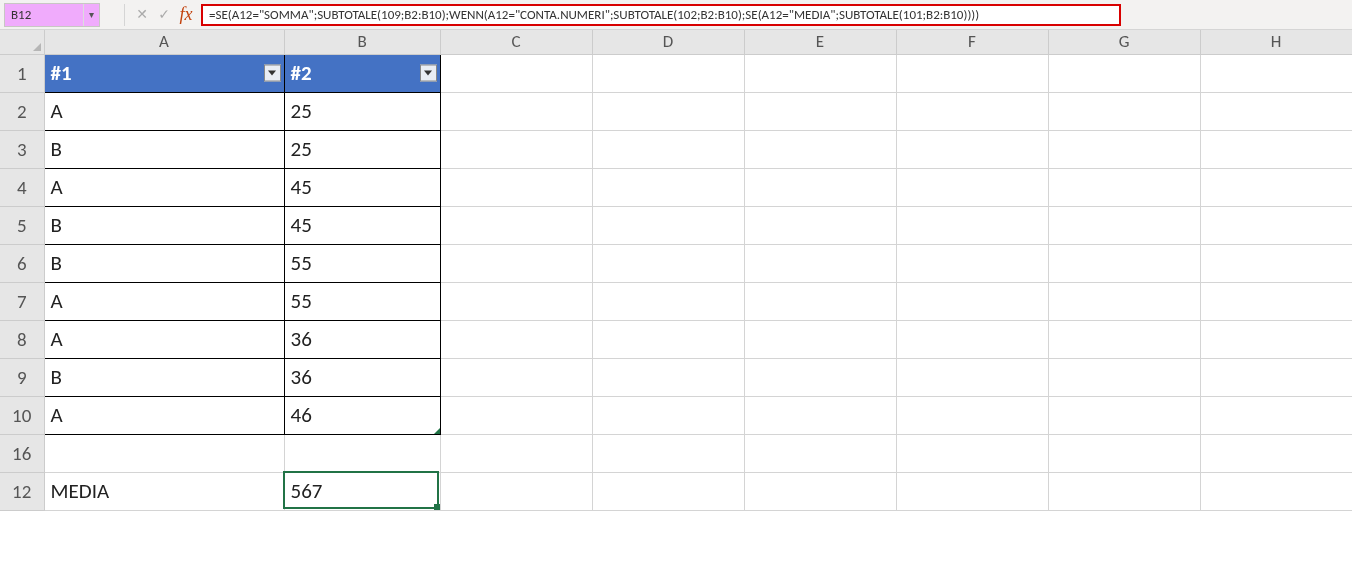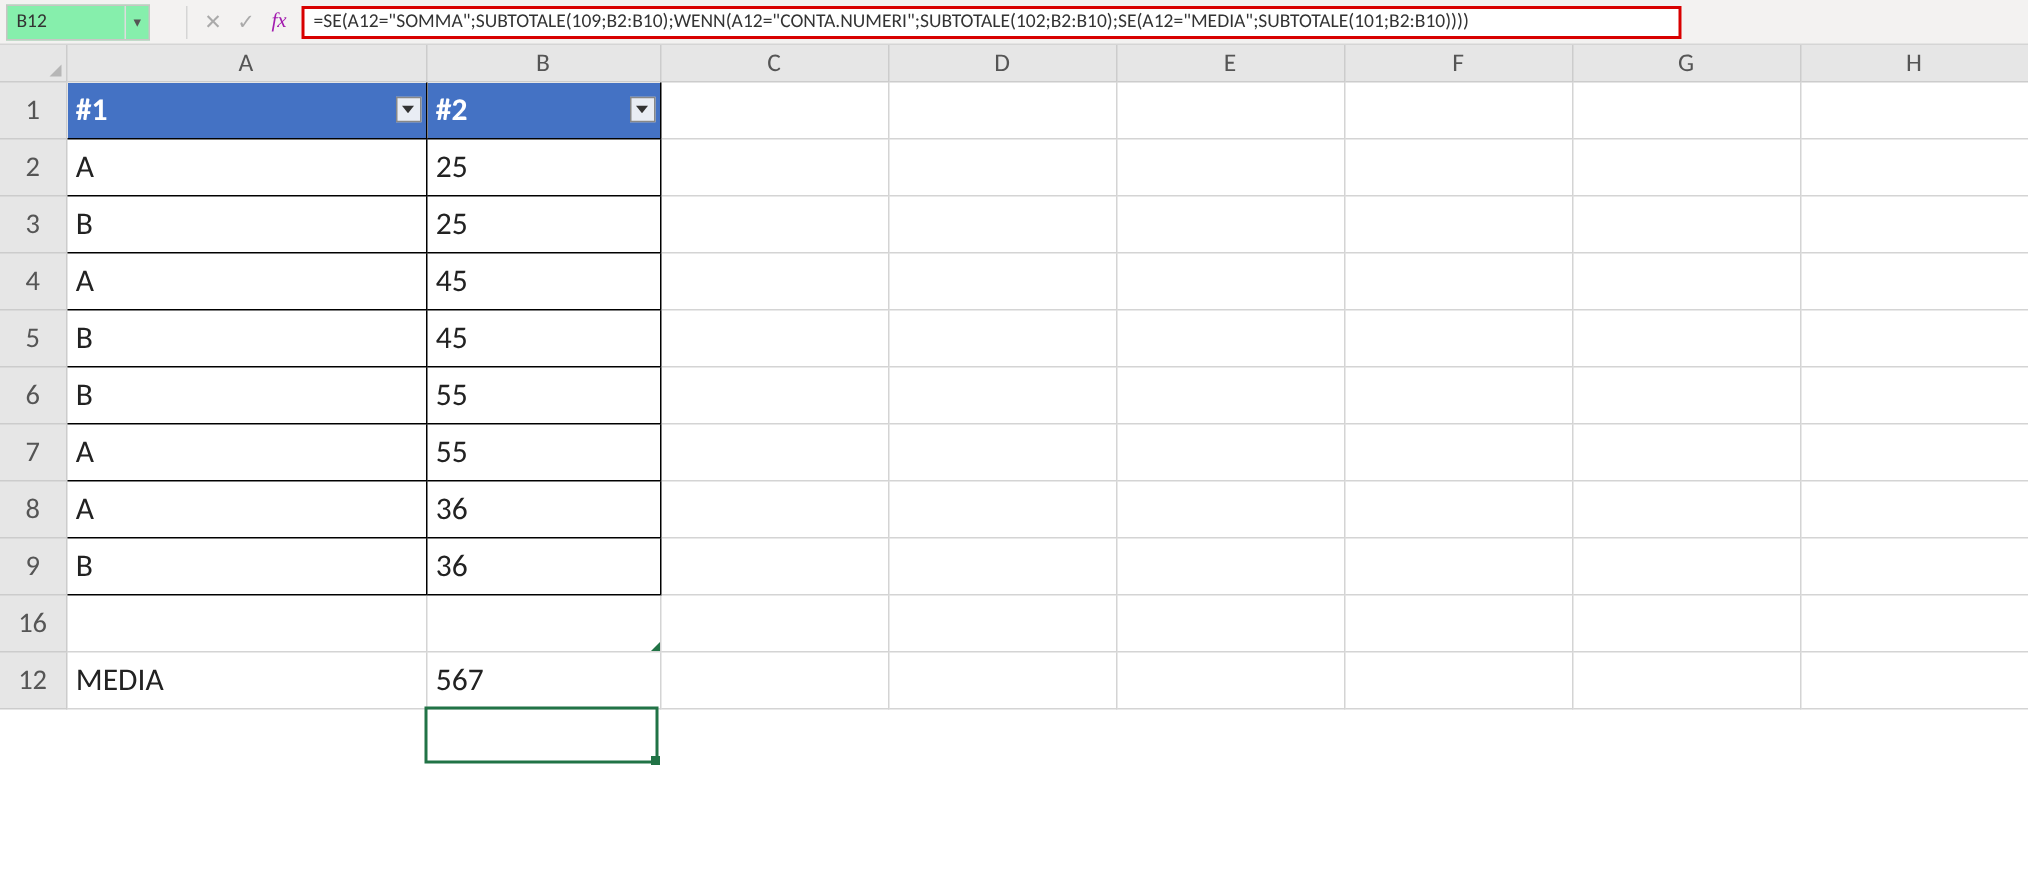--- a/index.html
+++ b/index.html
@@ -19,21 +19,21 @@
     align-items: center;
     height: 30px;
     border-bottom: 1px solid #d5d5d5;
     background: #f3f2f1;
     padding: 2px 4px;
   }
   .name-box-wrap {
     display: flex;
     align-items: center;
     border: 1px solid #c8c6c4;
-    background: #86efac;
+    background: #f0abfc;
     height: 24px;
     margin-right: 18px;
   }
   .name-box {
     width: 78px;
     padding: 0 6px;
     font-size: 13px;
     color: #333;
   }
   .nb-drop {
@@ -51,22 +51,22 @@
   .fb-btn {
     width: 22px;
     text-align: center;
     color: #aaa;
     font-size: 14px;
   }
   .fx {
     width: 22px;
     font-style: italic;
     font-family: "Times New Roman", serif;
-    font-size: 14px;
-    color: #a21caf;
+    font-size: 18px;
+    color: #c2410c;
     text-align: center;
   }
   .formula-input {
     flex: 0 0 auto;
     height: 22px;
     border: 2px solid #d80000;
     background: #fff;
     font-size: 13px;
     color: #333;
     padding: 1px 6px;
@@ -324,20 +324,31 @@
         <td class="cell tbl">B</td>
         <td class="cell tbl num">36</td>
         <td class="cell"></td>
           <td class="cell"></td>
           <td class="cell"></td>
           <td class="cell"></td>
           <td class="cell"></td>
           <td class="cell"></td>
       </tr>
       <tr>
+        <th class="rowhdr">10</th>
+        <td class="cell tbl">A</td>
+        <td class="cell tbl num">46</td>
+        <td class="cell"></td>
+          <td class="cell"></td>
+          <td class="cell"></td>
+          <td class="cell"></td>
+          <td class="cell"></td>
+          <td class="cell"></td>
+      </tr>
+      <tr>
         <th class="rowhdr">16</th>
         <td class="cell"></td>
         <td class="cell"></td>
         <td class="cell"></td>
           <td class="cell"></td>
           <td class="cell"></td>
           <td class="cell"></td>
           <td class="cell"></td>
           <td class="cell"></td>
       </tr>

